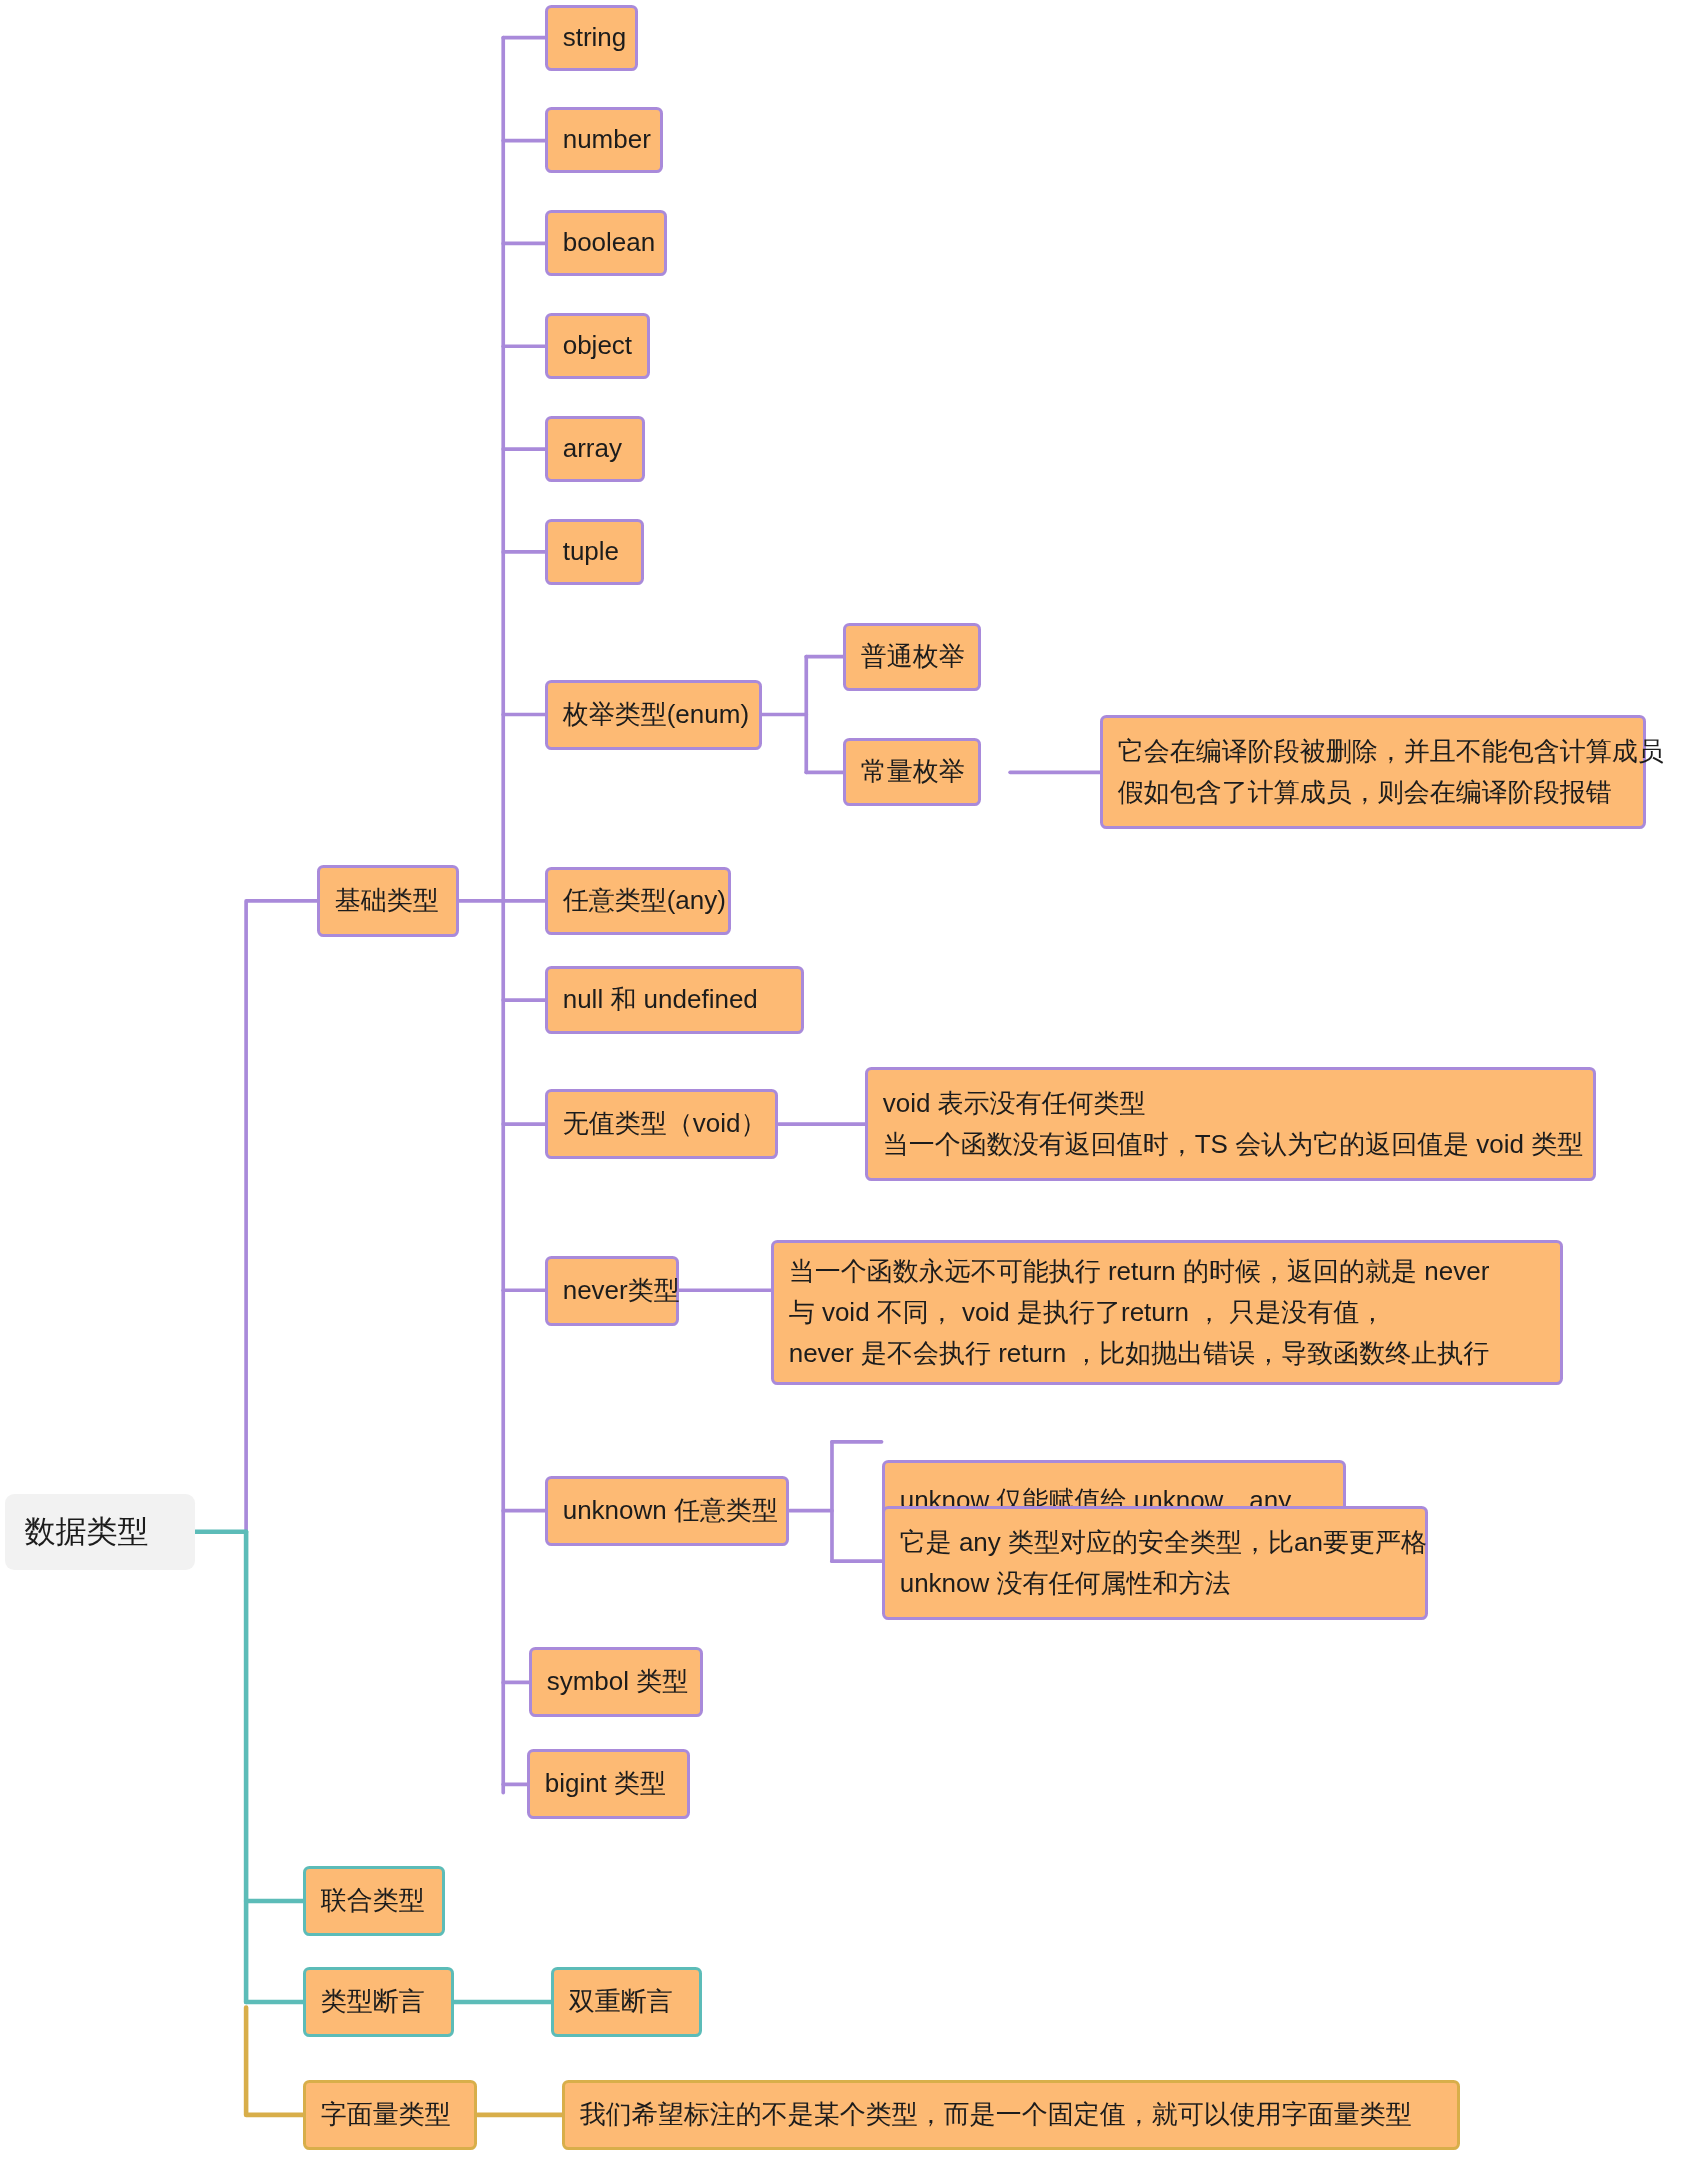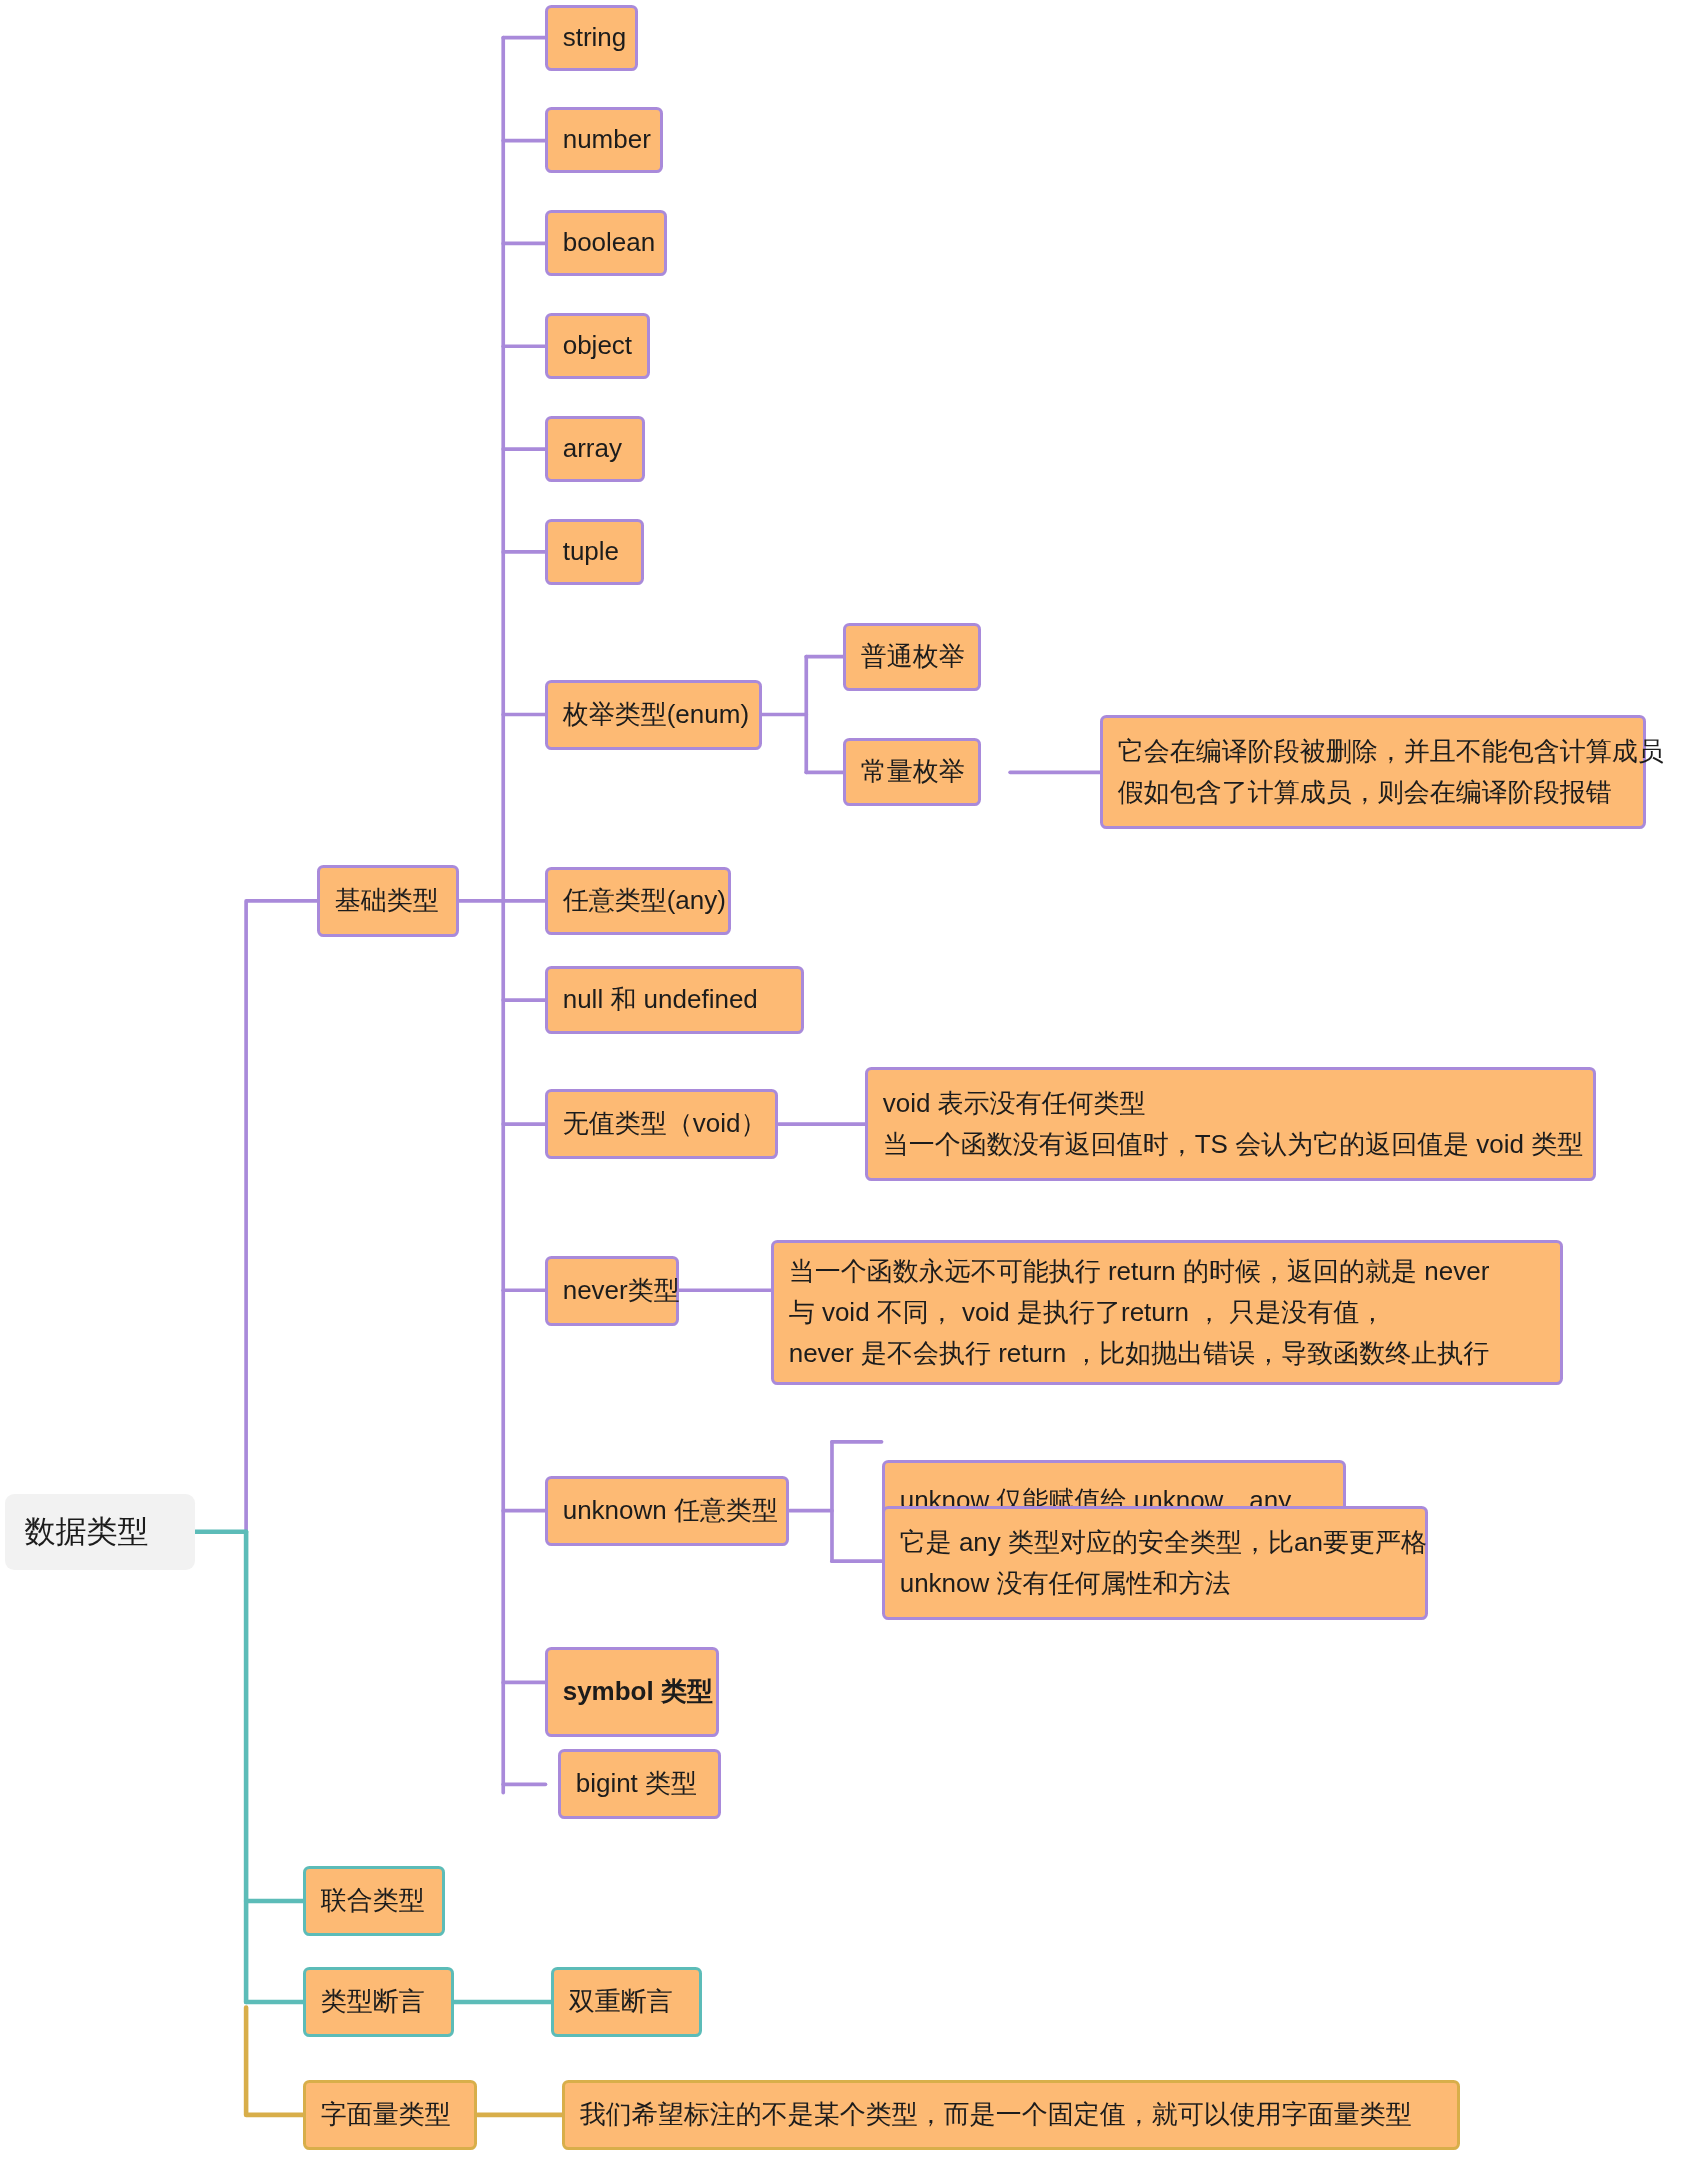--- a/index.html
+++ b/index.html
@@ -202,25 +202,25 @@
 
   <div class="node purple t-md" style="left:882px; top:1460px; width:464px; height:82px;">
     <span class="ln">unknow 仅能赋值给 unknow、any</span>
   </div>
 
   <div class="node purple t-md" style="left:882px; top:1506px; width:546px; height:114px;">
     <span class="ln">它是 any 类型对应的安全类型，比an要更严格</span>
     <span class="ln">unknow 没有任何属性和方法</span>
   </div>
 
-  <div class="node purple t-md" style="left:545px; top:1647px; width:174px; height:90px;font-weight:bold;">
+  <div class="node purple t-md" style="left:529px; top:1647px; width:174px; height:70px;">
     <span class="ln">symbol 类型</span>
   </div>
 
-  <div class="node purple t-md" style="left:558px; top:1749px; width:163px; height:70px;">
+  <div class="node purple t-md" style="left:527px; top:1749px; width:163px; height:70px;">
     <span class="ln">bigint 类型</span>
   </div>
 
   <div class="node teal t-md" style="left:303px; top:1866px; width:142px; height:70px;">
     <span class="ln">联合类型</span>
   </div>
 
   <div class="node teal t-md" style="left:303px; top:1967px; width:151px; height:70px;">
     <span class="ln">类型断言</span>
   </div>

